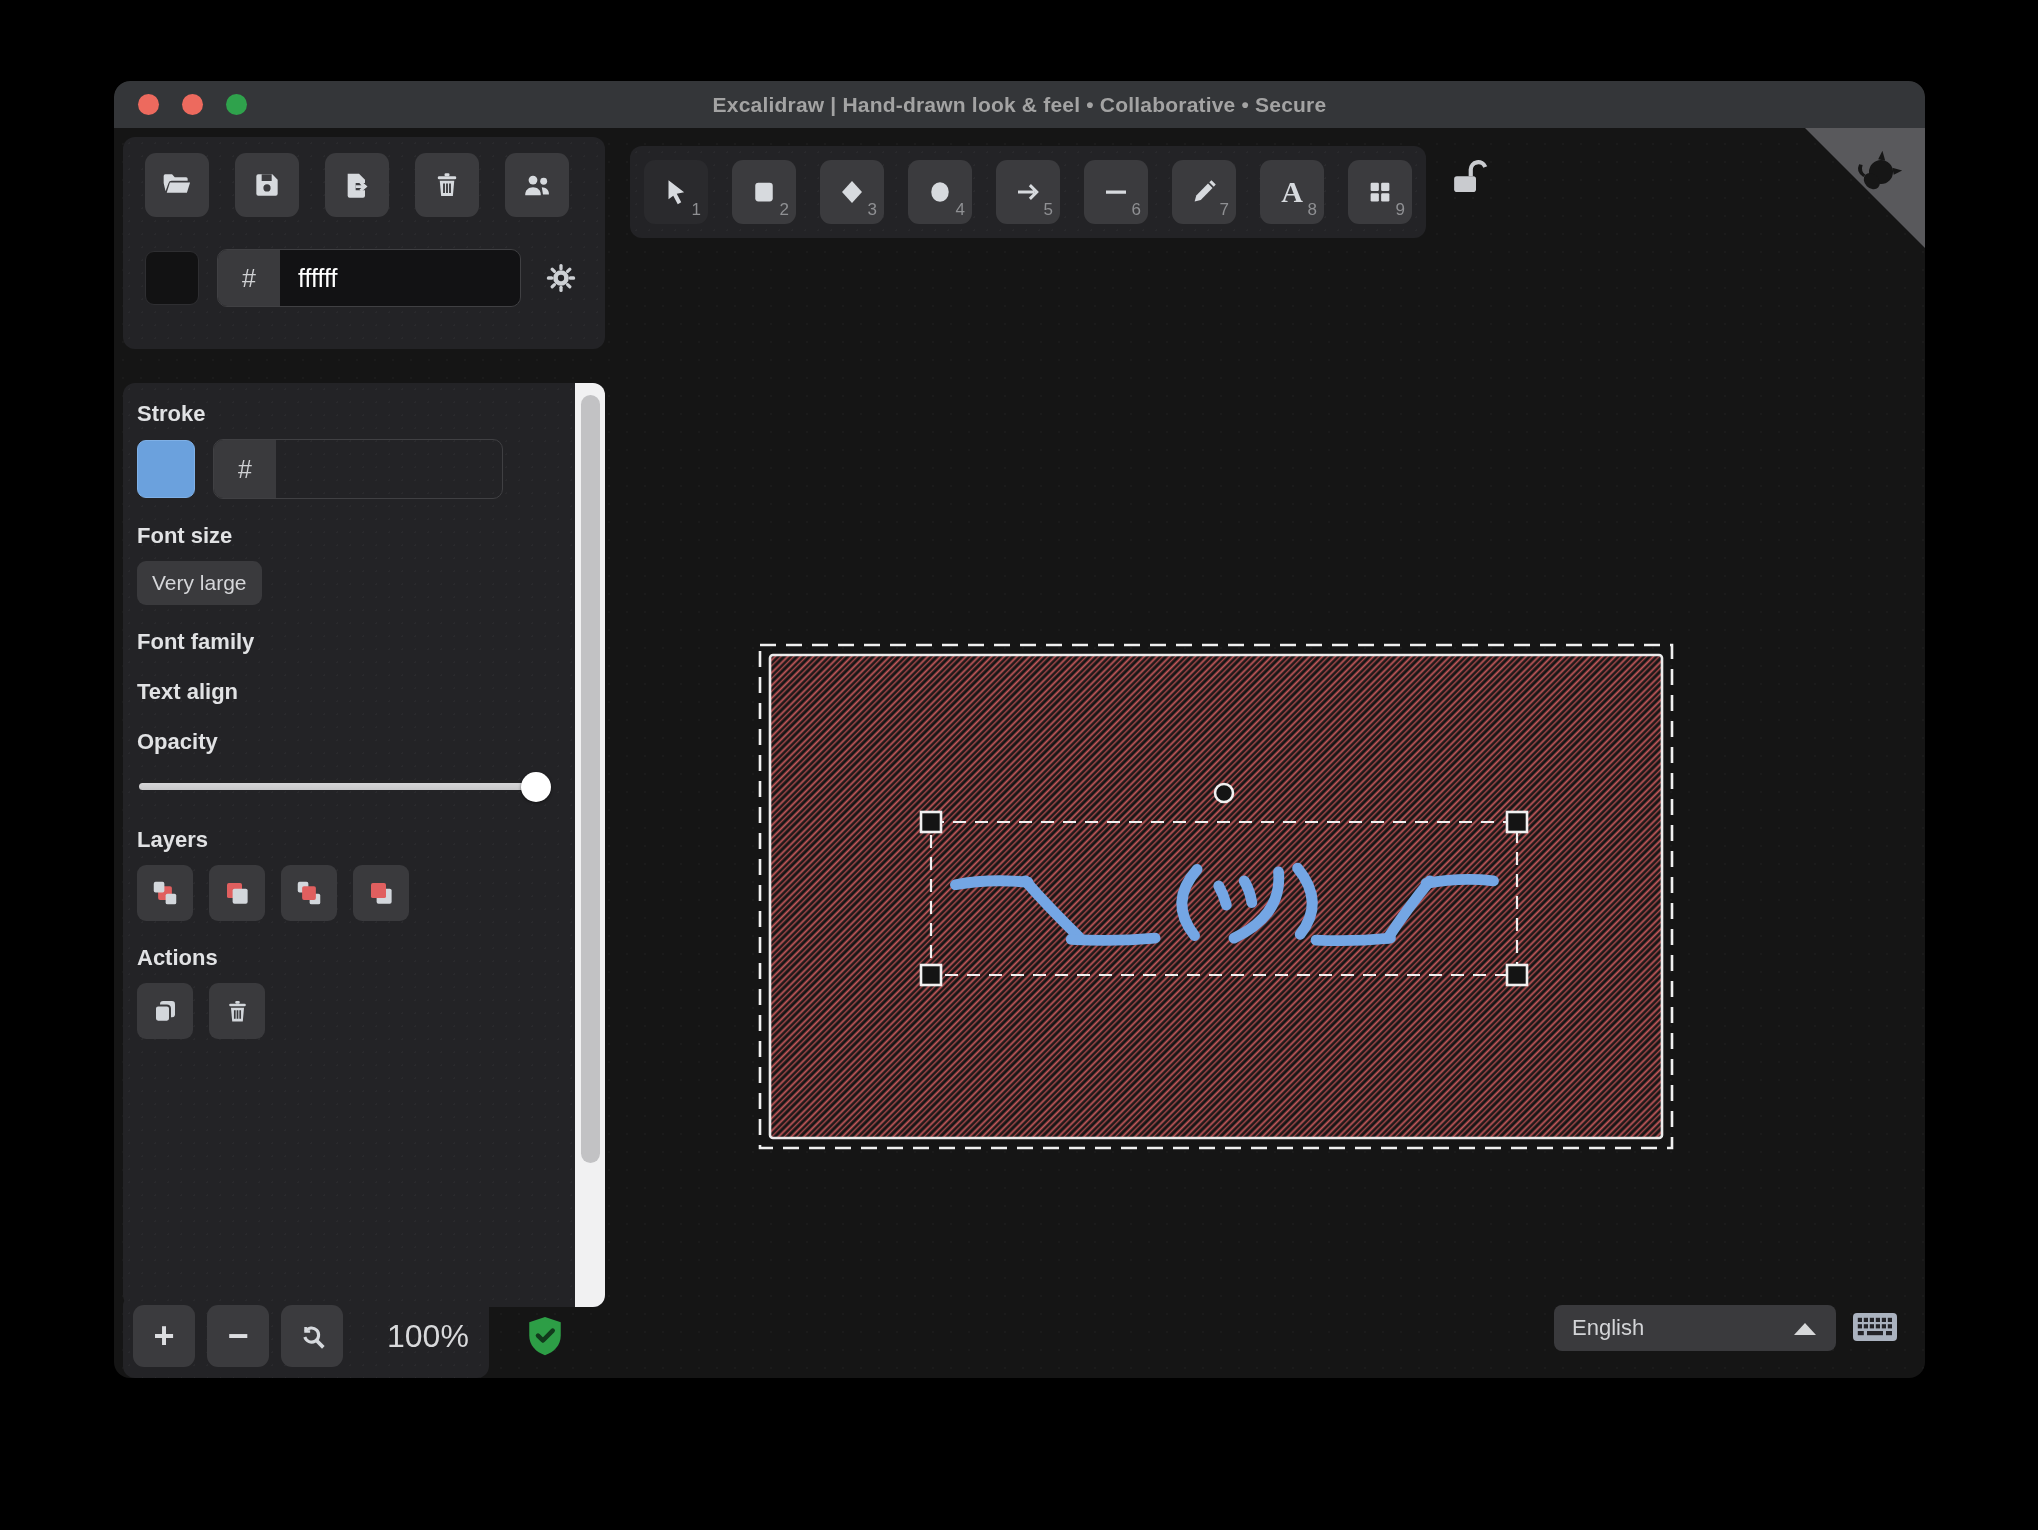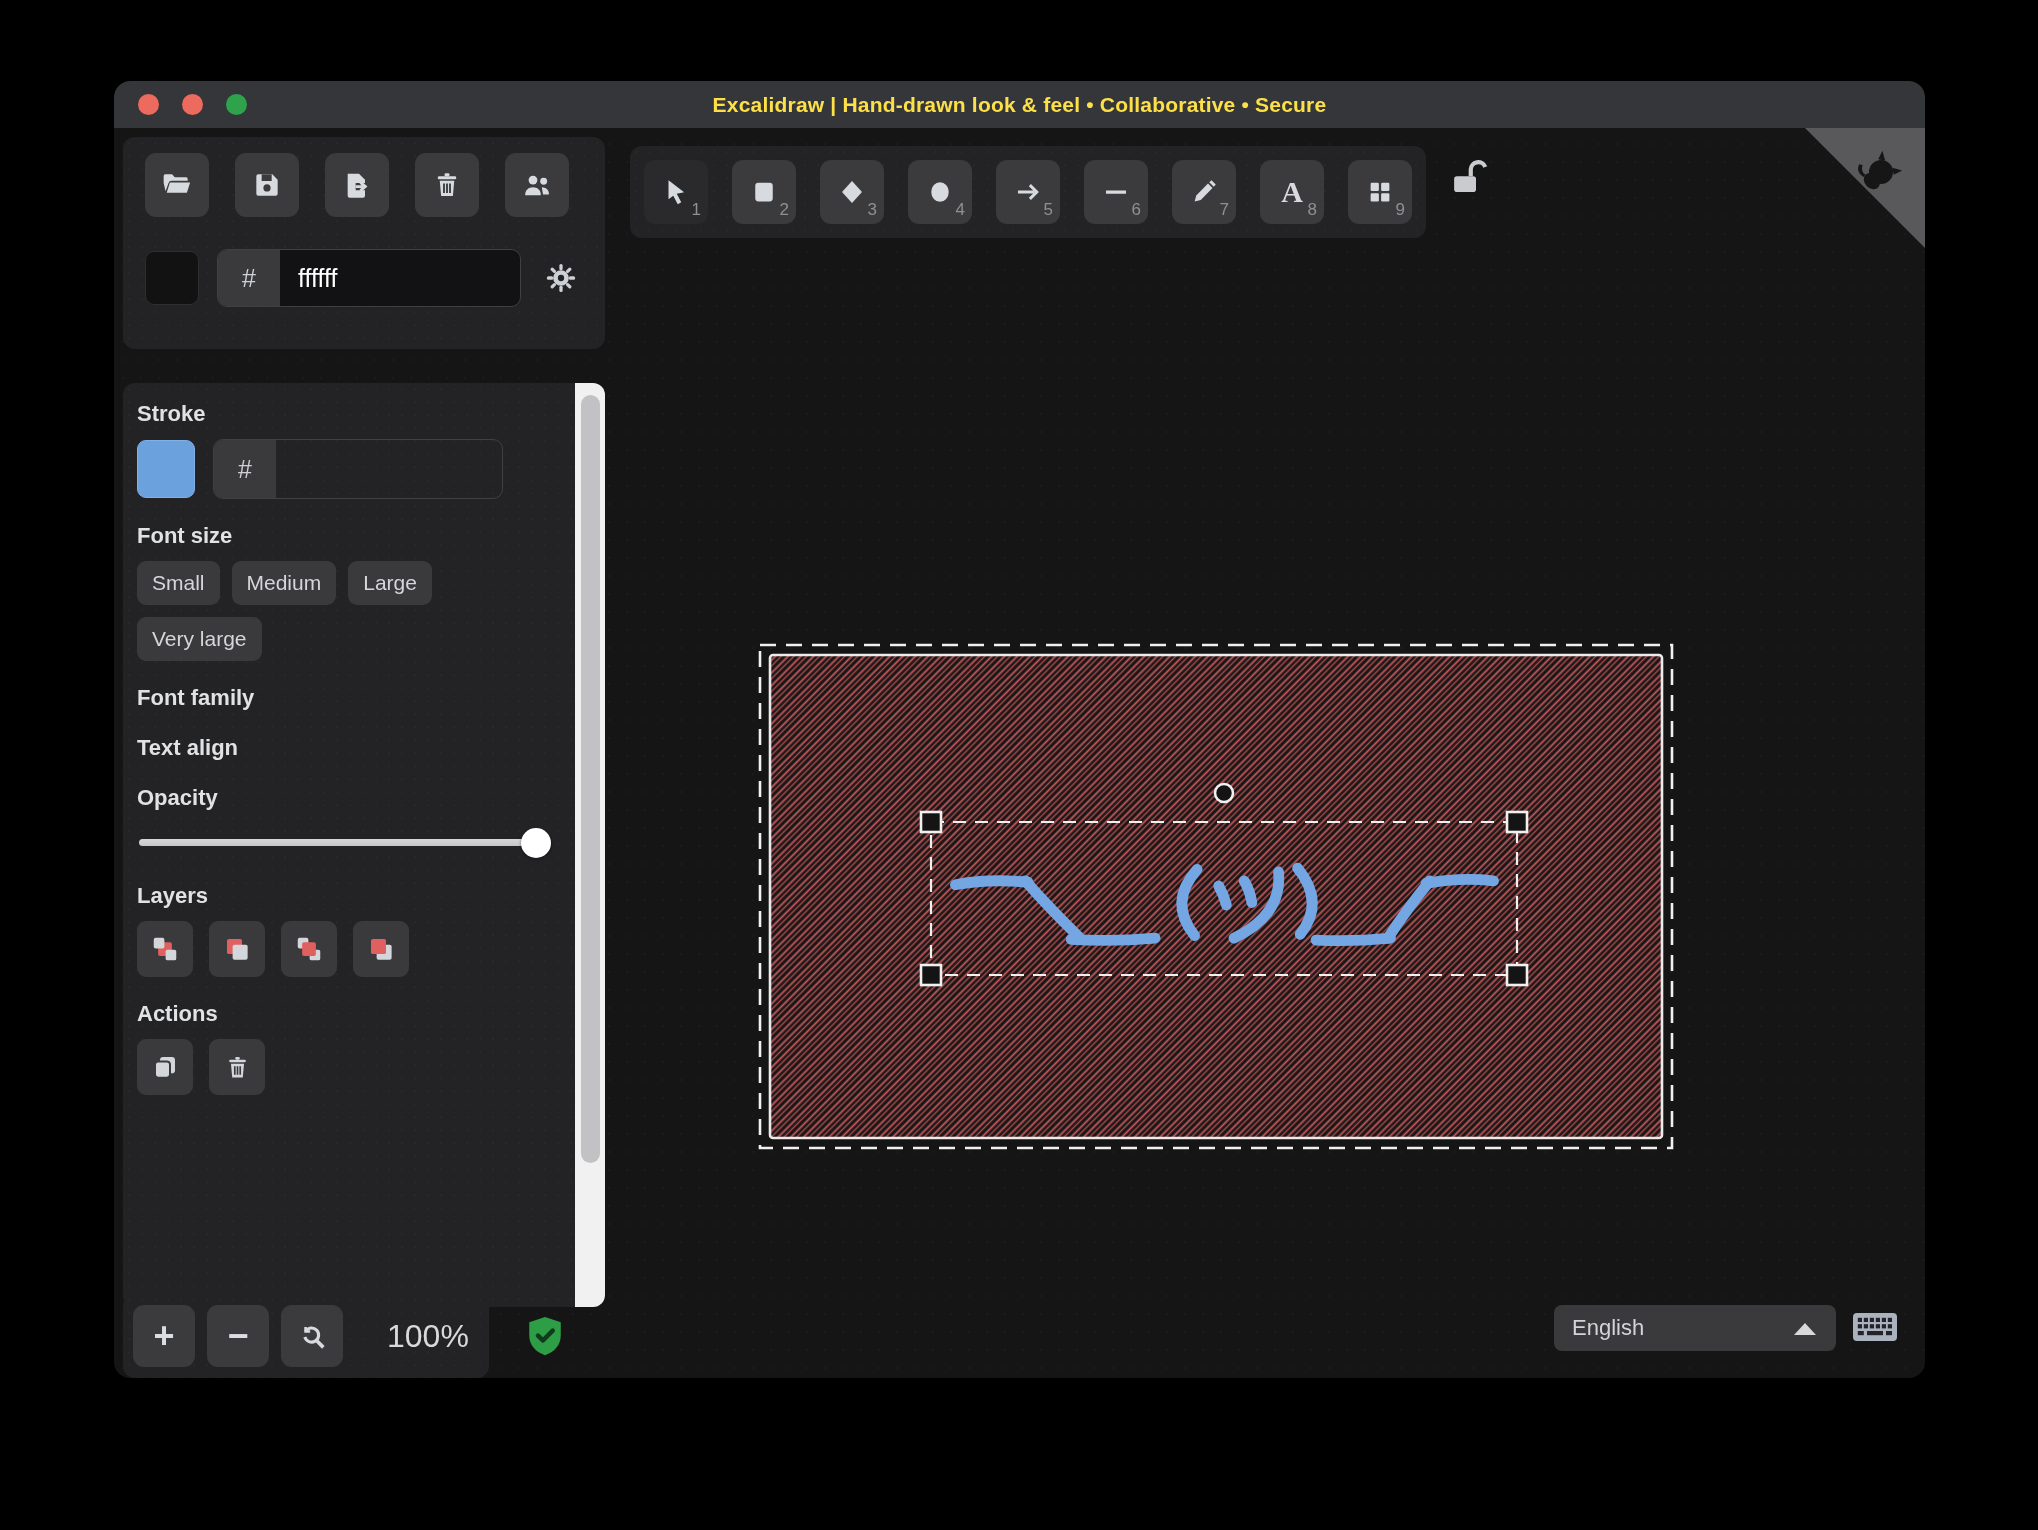--- a/index.html
+++ b/index.html
@@ -12,21 +12,21 @@
     background:#151515;
     background-image:radial-gradient(rgba(255,255,255,.022) 1.2px, transparent 1.2px);
     background-size:18px 18px;
     border-radius:16px;box-shadow:0 40px 110px rgba(0,0,0,.85);
     overflow:hidden;
   }
   .titlebar{
     position:absolute;left:0;top:0;right:0;height:47px;background:#343639;
     border-radius:16px 16px 0 0;display:flex;align-items:center;justify-content:center;
   }
-  .title{font-size:21px;font-weight:bold;color:#fde047;letter-spacing:.2px;}
+  .title{font-size:21px;font-weight:bold;color:#a3a3a3;letter-spacing:.2px;}
   .traffic{position:absolute;left:24px;top:13px;display:flex;gap:23px;}
   .light{width:21px;height:21px;border-radius:50%;}
   .island{
     position:absolute;background:#232326;border-radius:12px;
     background-image:radial-gradient(rgba(255,255,255,.03) 1px, transparent 1px);
     background-size:13px 13px;
   }
   .tbtn{
     width:64px;height:64px;border-radius:11px;background:#3b3b3e;border:none;
     display:flex;align-items:center;justify-content:center;position:relative;
@@ -295,25 +295,20 @@
   <div class="island" id="panel">
     <div class="plabel first">Stroke</div>
     <div class="stroke-row">
       <span class="swatch stroke-swatch"></span>
       <div class="hexfield">
         <span class="hash">#</span>
       </div>
     </div>
 
     <div class="plabel">Font size</div>
-    <div class="chip-row">
-      <span class="chip">Small</span>
-      <span class="chip">Medium</span>
-      <span class="chip">Large</span>
-    </div>
     <div class="chip-row" style="margin-top:12px;">
       <span class="chip">Very large</span>
     </div>
 
     <div class="plabel">Font family</div>
 
     <div class="plabel">Text align</div>
 
     <div class="plabel">Opacity</div>
     <div class="slider">

